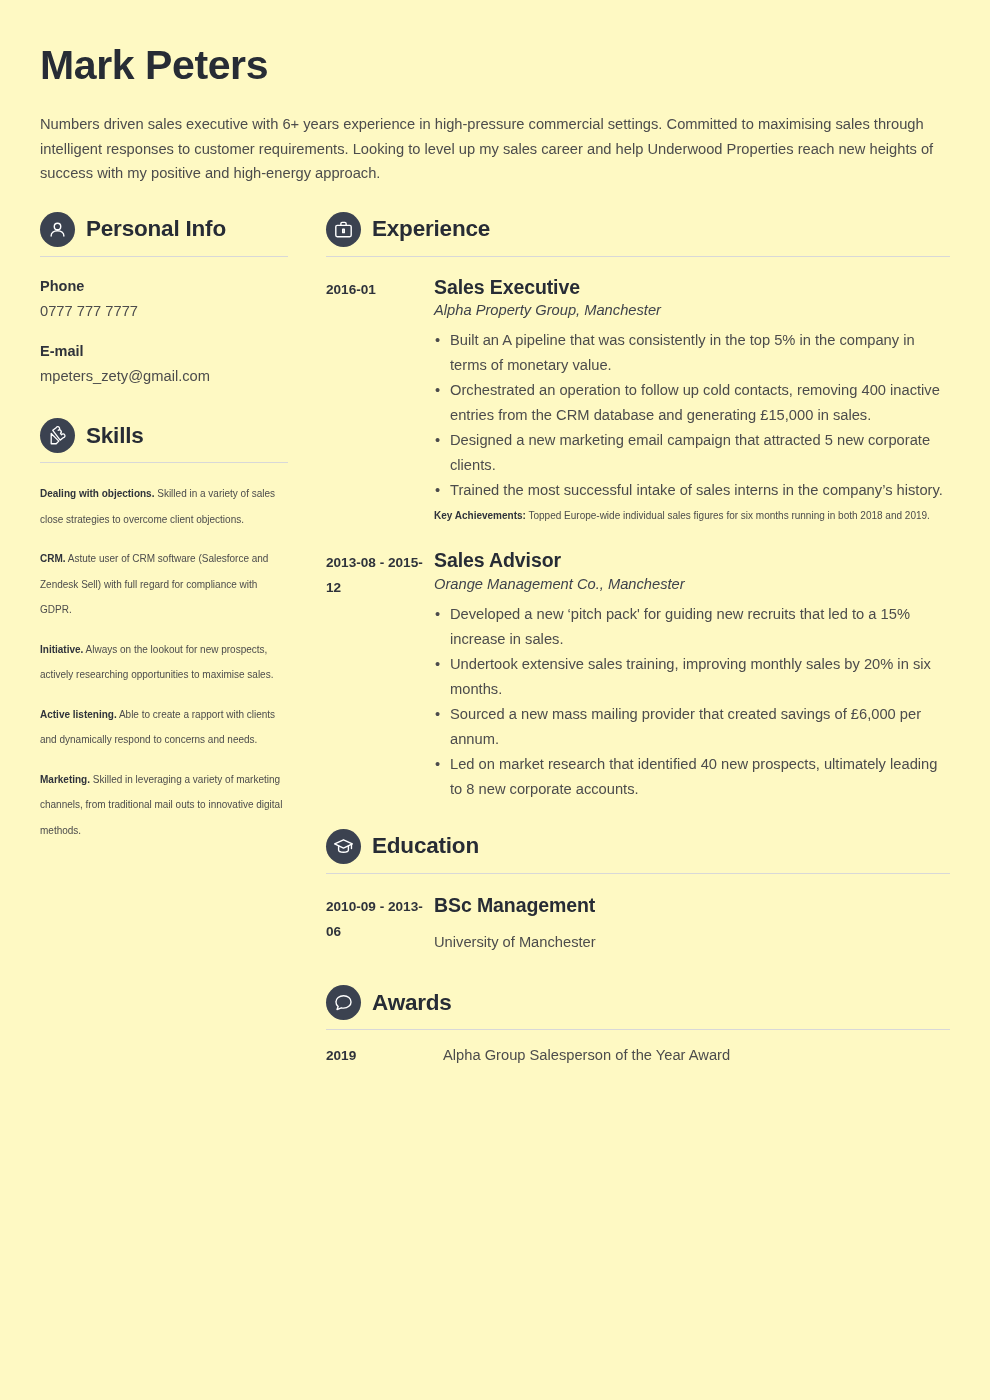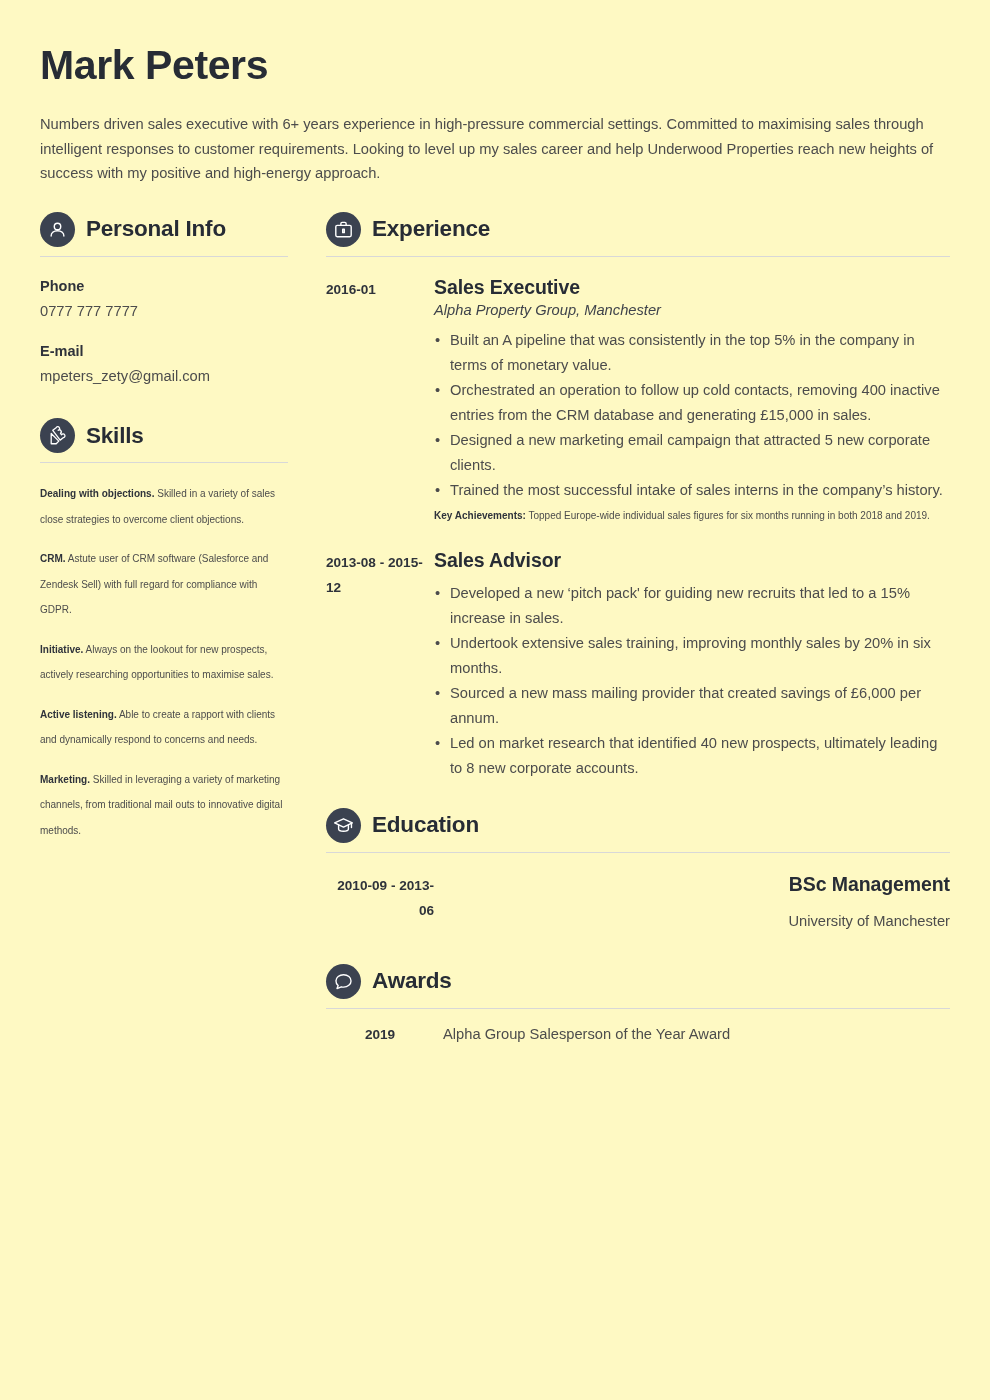--- a/index.html
+++ b/index.html
@@ -189,22 +189,22 @@
 
   .entry.award { margin-top: 15px; align-items: baseline; }
   .entry.award .entry-date { padding-top: 0; line-height: 1.4; }
   .entry.award .award-text {
     font-size: 14.7px;
     color: #4c4c4c;
     line-height: 1.4;
     padding-left: 9px;
   }
 
-  .sec-education { margin-top: 27px; text-align: right; }
-  .sec-awards { margin-top: 32px; text-align: center; }
+  .sec-education { margin-top: 27px; }
+  .sec-awards { margin-top: 32px; }
   .exp-second { margin-top: 19px; }
 </style>
 </head>
 <body>
 
 <div class="page">
 
   <h1 class="name">Mark Peters</h1>
   <p class="summary">Numbers driven sales executive with 6+ years experience in high-pressure commercial settings. Committed to maximising sales through intelligent responses to customer requirements. Looking to level up my sales career and help Underwood Properties reach new heights of success with my positive and high-energy approach.</p>
 
@@ -289,20 +289,21 @@
                 <li>Trained the most successful intake of sales interns in the company’s history.</li>
               </ul>
               <p class="key-ach"><b>Key Achievements:</b><span> Topped Europe-wide individual sales figures for six months running in both 2018 and 2019.</span></p>
             </div>
           </div>
 
           <div class="entry exp-second">
             <div class="entry-date">2013-08 - 2015-12</div>
             <div class="entry-body">
               <div class="entry-title">Sales Advisor</div>
+              <div class="entry-sub">Orange Management Co., Manchester</div>
               <ul class="bullets">
                 <li>Developed a new ‘pitch pack' for guiding new recruits that led to a 15% increase in sales.</li>
                 <li>Undertook extensive sales training, improving monthly sales by 20% in six months.</li>
                 <li>Sourced a new mass mailing provider that created savings of £6,000 per annum.</li>
                 <li>Led on market research that identified 40 new prospects, ultimately leading to 8 new corporate accounts.</li>
               </ul>
             </div>
           </div>
 
         </div>

